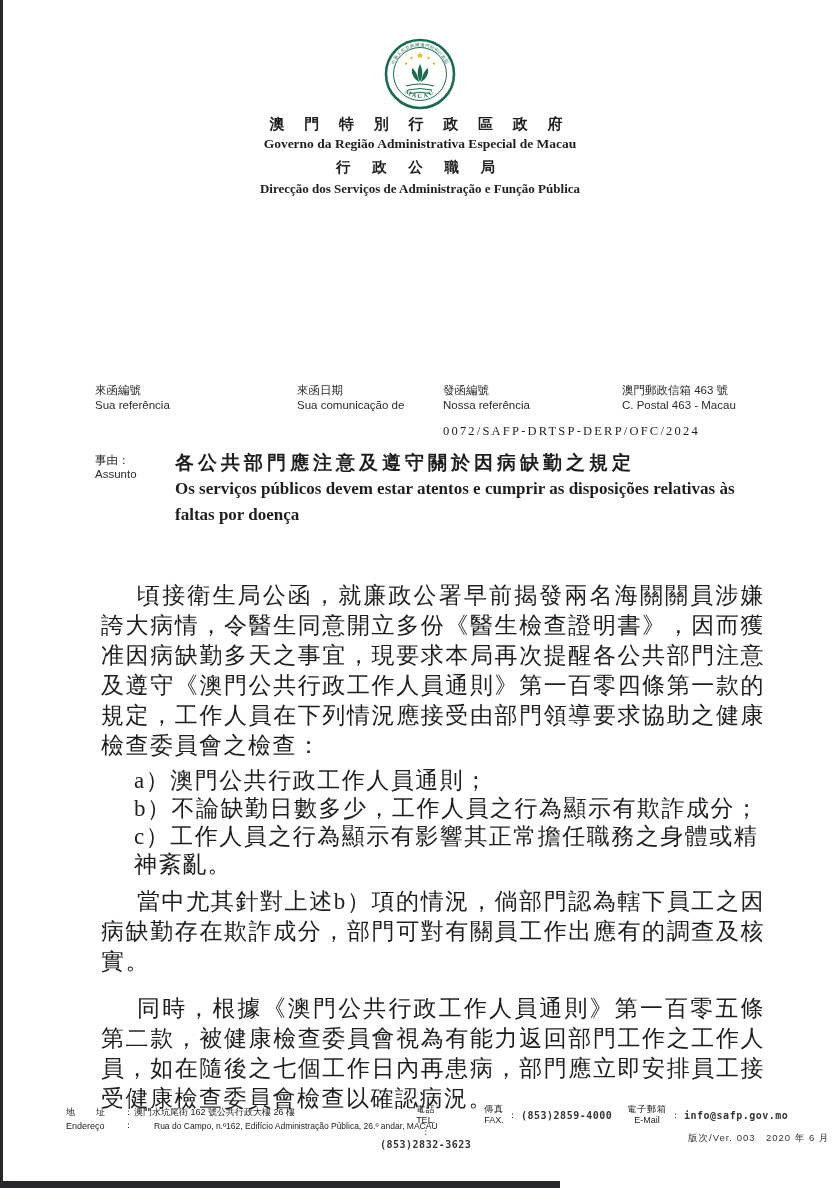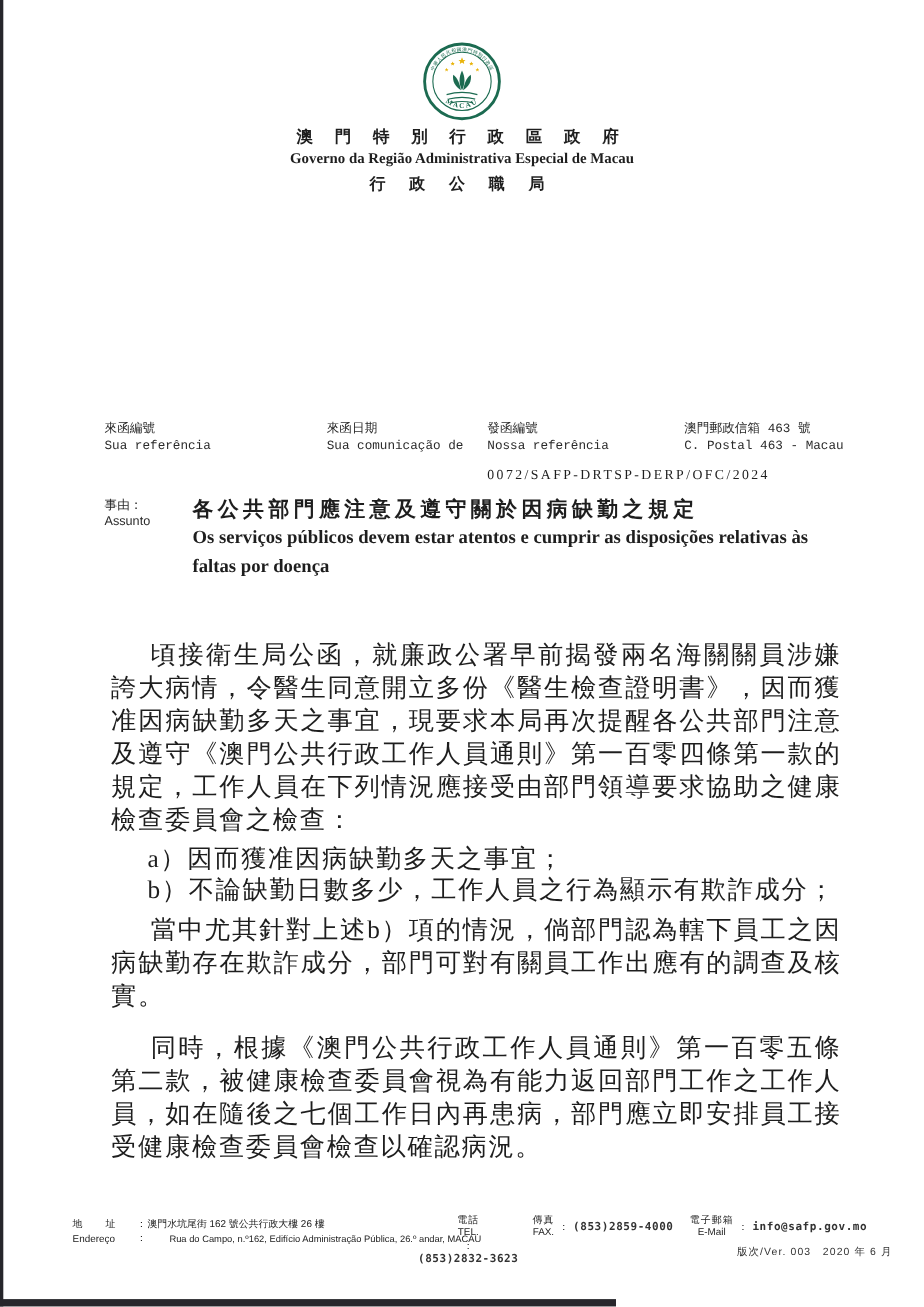--- a/index.html
+++ b/index.html
@@ -13,21 +13,21 @@
 
   
   .header{position:absolute;top:38px;left:0;width:100%;text-align:center;}
   .logo-wrap{display:flex;justify-content:center;}
   .gov-zh{margin-top:5px;font-size:15px;font-weight:bold;letter-spacing:8px;white-space:nowrap;}
   .gov-pt{margin-top:2px;font-size:13.5px;font-weight:bold;}
   .dept-zh{margin-top:6px;font-size:14.5px;font-weight:bold;letter-spacing:9px;white-space:nowrap;}
   .dept-pt{margin-top:4px;font-size:13px;font-weight:bold;}
 
   
-  .ref-col{position:absolute;top:383px;font-family:Liberation Mono, monospace;
+  .ref-col{position:absolute;top:383px;font-family:Liberation Sans, sans-serif;
            font-size:11.5px;line-height:15px;color:#2a2a2a;white-space:nowrap;}
   .ref-c1{left:95px;} .ref-c2{left:297px;} .ref-c3{left:443px;} .ref-c4{left:622px;}
   .ref-number{position:absolute;left:443px;top:424px;font-size:12.5px;letter-spacing:2.2px;
               font-weight:500;white-space:nowrap;}
 
   
   .subj-label{position:absolute;left:95px;top:453px;font-family:"Liberation Sans","DejaVu Sans",sans-serif;
               font-size:11.5px;line-height:14px;color:#2a2a2a;}
   .subj-zh{position:absolute;left:175px;top:450px;font-size:19px;font-weight:bold;letter-spacing:4px;white-space:nowrap;}
   .subj-pt{position:absolute;left:175px;top:476px;width:592px;font-size:17px;font-weight:bold;line-height:26px;}
@@ -49,21 +49,21 @@
   .addr .lab.pt{letter-spacing:0;}
   .addr .colon{width:10px;font-size:9px;}
   .addr .val{font-size:9px;}
   .addr .val.pt{font-size:8.5px;padding-left:20px;}
   .stack-block{display:flex;align-items:center;top:1104px;}
   .tel{left:380px;flex-direction:column;} .fax{left:484px;} .email{left:627px;}
   .stack{display:flex;flex-direction:column;align-items:center;font-size:9px;line-height:11px;}
   .stack .zh{letter-spacing:1px;}
   .colon2{margin:0 4px;font-size:9px;}
   .val2{font-family:"DejaVu Sans Mono","Liberation Mono",monospace;font-size:10px;letter-spacing:0.5px;font-weight:bold;color:#333;}
-  .version{left:638px;top:1132px;font-size:9.5px;letter-spacing:1px;color:#333;
+  .version{left:656px;top:1132px;font-size:9.5px;letter-spacing:1px;color:#333;
            font-family:"Liberation Sans","DejaVu Sans",sans-serif;white-space:nowrap;padding-left:32px;}
 </style>
 </head>
 <body>
 
 <div class="page">
 
   <div class="edge-left"></div>
   <div class="edge-bottom"></div>
 
@@ -98,20 +98,21 @@
         <g stroke="#1c6b51" fill="none">
           <path d="M22,48 Q36,44 50,48" stroke-width="1.2"></path>
           <path d="M24,52 Q36,49 48,52" stroke-width="1"></path>
           <path d="M26,55.5 Q36,53 46,55.5" stroke-width="1"></path>
         </g>
       </svg>
     </div>
     <div class="gov-zh">澳 門 特 別 行 政 區 政 府</div>
     <div class="gov-pt">Governo da Região Administrativa Especial de Macau</div>
     <div class="dept-zh">行 政 公 職 局</div>
+    <div class="dept-pt">Direcção dos Serviços de Administração e Função Pública</div>
   </div>
 
   <div class="ref-col ref-c1">
     <div>來函編號</div>
     <div>Sua referência</div>
   </div>
   <div class="ref-col ref-c2">
     <div>來函日期</div>
     <div>Sua comunicação de</div>
   </div>
@@ -128,22 +129,23 @@
   <div class="subj-label">
     <div>事由：</div>
     <div>Assunto</div>
   </div>
   <div class="subj-zh">各公共部門應注意及遵守關於因病缺勤之規定</div>
   <div class="subj-pt">Os serviços públicos devem estar atentos e cumprir as disposições relativas às faltas por doença</div>
 
   <div class="body-text">
     <p class="p1">頃接衛生局公函，就廉政公署早前揭發兩名海關關員涉嫌誇大病情，令醫生同意開立多份《醫生檢查證明書》，因而獲准因病缺勤多天之事宜，現要求本局再次提醒各公共部門注意及遵守《澳門公共行政工作人員通則》第一百零四條第一款的規定，工作人員在下列情況應接受由部門領導要求協助之健康檢查委員會之檢查：</p>
     <div class="list">
-      <div>a）因而獲准因病缺勤多天之事宜；</div>
+      <div>a）澳門公共行政工作人員通則；</div>
       <div>b）不論缺勤日數多少，工作人員之行為顯示有欺詐成分；</div>
+      <div>c）工作人員之行為顯示有影響其正常擔任職務之身體或精神紊亂。</div>
     </div>
     <p class="p2">當中尤其針對上述b）項的情況，倘部門認為轄下員工之因病缺勤存在欺詐成分，部門可對有關員工作出應有的調查及核實。</p>
     <p class="p3">同時，根據《澳門公共行政工作人員通則》第一百零五條第二款，被健康檢查委員會視為有能力返回部門工作之工作人員，如在隨後之七個工作日內再患病，部門應立即安排員工接受健康檢查委員會檢查以確認病況。</p>
   </div>
 
   <div class="footer-item addr">
     <div class="row">
       <span class="lab">地　　址</span>
       <span class="colon">：</span>
       <span class="val">澳門水坑尾街 162 號公共行政大樓 26 樓</span>

